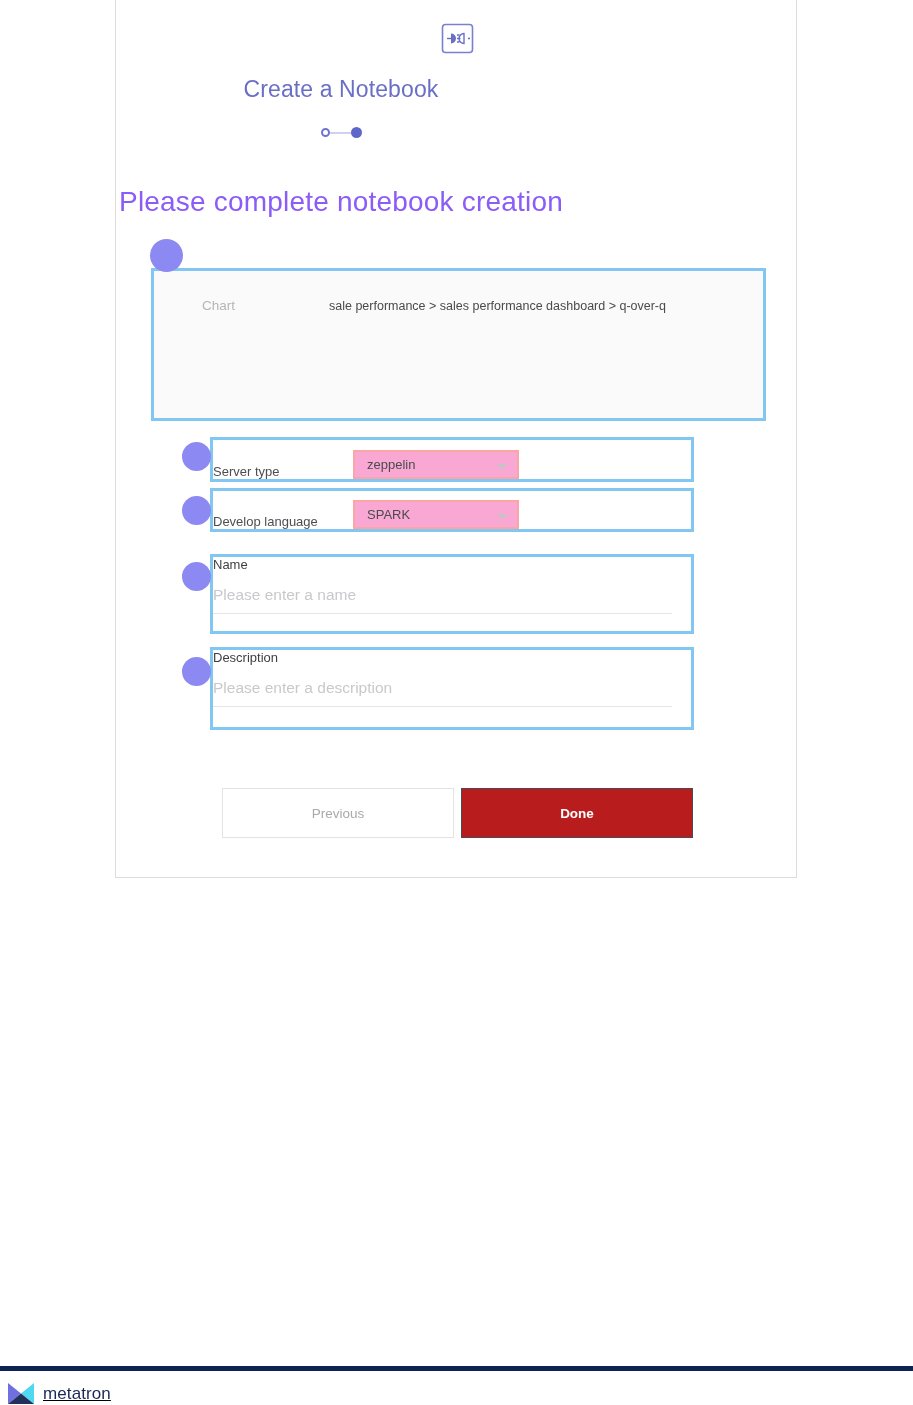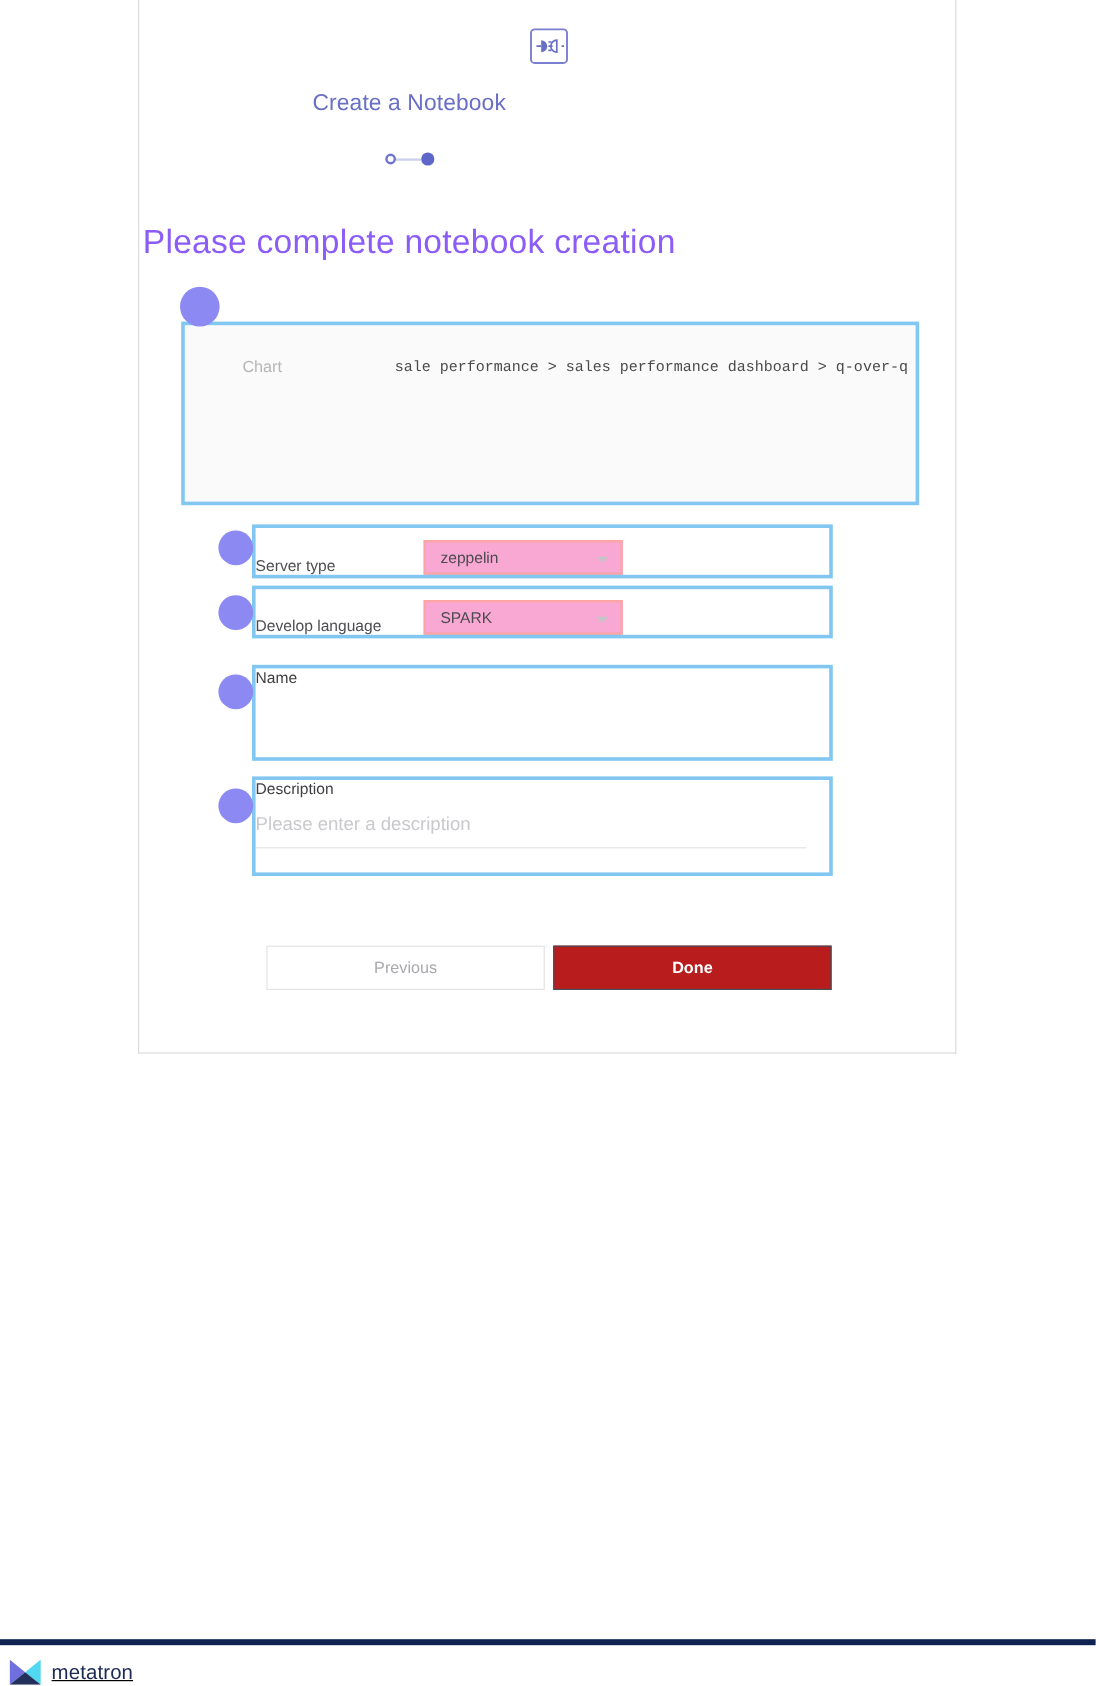--- a/index.html
+++ b/index.html
@@ -37,21 +37,21 @@
     height: 31px;
   }
 
   
   .dialog-title {
     position: absolute;
     left: 0;
     top: 76px;
     width: 682px;
     text-align: center;
-    font-size: 19px;
+    font-size: 23px;
     color: #6a6fc6;
     letter-spacing: 0.1px;
   }
 
   
   .steps {
     position: absolute;
     left: 0;
     top: 127px;
     width: 682px;
@@ -135,21 +135,20 @@
     font-size: 13.5px;
     color: #b5b5b8;
   }
   .chart-value {
     position: absolute;
     left: 175px;
     top: 28px;
     font-size: 12.5px;
     color: #4a4a4d;
     white-space: nowrap;
-    font-family: Liberation Mono, monospace;
   }
 
   
   .form-row {
     position: absolute;
     display: flex;
     align-items: flex-end;
   }
   .row-server { left: 213px; top: 440px; width: 478px; height: 39px; }
   .row-lang   { left: 213px; top: 491px; width: 478px; height: 38px; }
@@ -204,21 +203,21 @@
     font-size: 15.5px;
     color: #c9c9cd;
     padding-bottom: 9px;
     border-bottom: 1px solid #e4e4e4;
     width: 459px;
   }
 
   
   .btn {
     position: absolute;
-    height: 37px;
+    height: 50px;
     display: flex;
     align-items: center;
     justify-content: center;
     font-size: 13.5px;
     box-sizing: border-box;
     cursor: pointer;
   }
   .btn-previous {
     left: 222px;
     top: 788px;
@@ -312,20 +311,21 @@
   <div class="select-box">
     <span class="select-value">SPARK</span>
     <span class="select-caret"></span>
   </div>
 </div>
 <div class="hl hl-lang"></div>
 <div class="bullet bullet-lang"></div>
 
 <div class="text-field field-name">
   <div class="tf-label">Name</div>
+  <div class="tf-placeholder">Please enter a name</div>
 </div>
 <div class="hl hl-name"></div>
 <div class="bullet bullet-name"></div>
 
 <div class="text-field field-desc">
   <div class="tf-label">Description</div>
   <div class="tf-placeholder">Please enter a description</div>
 </div>
 <div class="hl hl-desc"></div>
 <div class="bullet bullet-desc"></div>

